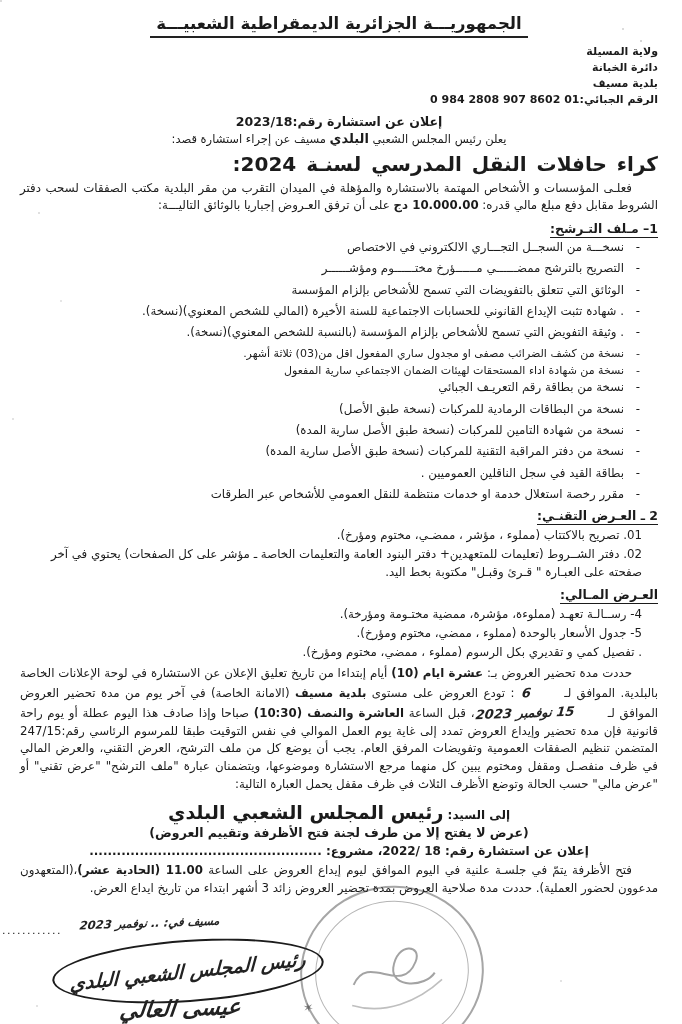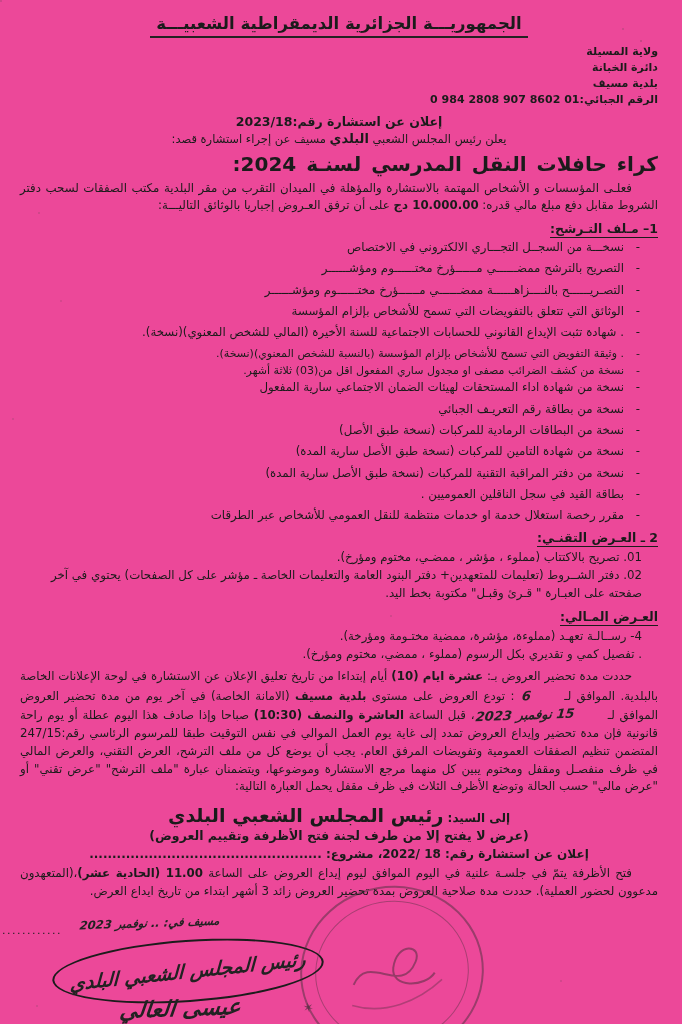--- a/index.html
+++ b/index.html
@@ -1,18 +1,18 @@
 <!DOCTYPE html>
 <html lang="ar" dir="rtl"><head>
 <meta charset="utf-8">
 <style>
   html,body{margin:0;padding:0;background:#d9d7d1;}
   .page{
     position:relative; width:682px; height:1024px; margin:0 auto;
-    background:#ec4899; color:#1b1b1b; overflow:hidden;
+    background:#ffffff; color:#1b1b1b; overflow:hidden;
     direction:rtl; text-align:right;
     font-family:"DejaVu Sans", sans-serif;
     box-shadow:0 0 6px rgba(0,0,0,.35);
   }
   .content{padding:10px 24px 0 20px;}
   .b{font-weight:bold;}
 
   .republic-title-wrap{text-align:center; margin-top:4px;}
   .republic-title{
     display:inline-block; font-size:16.5px; font-weight:bold;
@@ -100,21 +100,20 @@
     <div class="subject">كراء حافلات النقل المدرسي لسنـة 2024:</div>
 
     <p class="par indent"><span class="seg-normal">فعلـى المؤسسات و الأشخاص المهتمة بالاستشارة والمؤهلة في الميدان التقرب من مقر البلدية مكتب الصفقات لسحب دفتر الشروط مقابل دفع مبلغ مالي قدره: </span><span class="seg-bold">10.000.00 دج</span><span class="seg-normal"> على أن ترفق العـروض إجباريا بالوثائق التاليـــة:</span></p>
 
     <div class="sec-heading"><span class="u">1– مـلف التـرشح:</span></div>
 
     <ul class="doc-list">
 
     <li>نسخـــة من السجــل التجـــاري الالكتروني في الاختصاص</li>
         <li>التصريح بالترشح ممضــــــي مــــــؤرخ مختــــــوم ومؤشــــــر</li>
-        <li>التصـريــــــح بالنــــزاهــــــة ممضــــــي مــــــؤرخ مختــــــوم ومؤشــــــر</li>
         <li>الوثائق التي تتعلق بالتفويضات التي تسمح للأشخاص بإلزام المؤسسة</li>
         <li>. شهادة تثبت الإيداع القانوني للحسابات الاجتماعية للسنة الأخيرة (المالي للشخص المعنوي)(نسخة).</li>
         <li>. وثيقة التفويض التي تسمح للأشخاص بإلزام المؤسسة (بالنسبة للشخص المعنوي)(نسخة).</li>
         <li>نسخة من كشف الضرائب مصفى او مجدول ساري المفعول اقل من(03) ثلاثة أشهر.</li>
         <li>نسخة من شهادة اداء المستحقات لهيئات الضمان الاجتماعي سارية المفعول</li>
         <li>نسخة من بطاقة رقم التعريـف الجبائي</li>
         <li>نسخة من البطاقات الرمادية للمركبات (نسخة طبق الأصل)</li>
         <li>نسخة من شهادة التامين للمركبات (نسخة طبق الأصل سارية المدة)</li>
         <li>نسخة من دفتر المراقبة التقنية للمركبات (نسخة طبق الأصل سارية المدة)</li>
         <li>بطاقة القيد في سجل الناقلين العموميين .</li>
@@ -127,20 +126,21 @@
 
     <div>01. تصريح بالاكتتاب (مملوء ، مؤشر ، ممضـي، مختوم ومؤرخ).</div>
         <div>02. دفتر الشــروط (تعليمات للمتعهدين+ دفتر البنود العامة والتعليمات الخاصة ـ مؤشر على كل الصفحات) يحتوي في آخر صفحته على العبـارة " قـرئ وقبـل" مكتوبة بخط اليد.</div>
       </div>
 
     <div class="sec-heading"><span class="u">العـرض المـالي:</span></div>
 
     <div class="numbered-lines">
 
     <div>4- رســالـة تعهـد (مملوءة، مؤشرة، ممضية مختـومة ومؤرخة).</div>
+        <div>5- جدول الأسعار بالوحدة (مملوء ، ممضي، مختوم ومؤرخ).</div>
         <div>. تفصيل كمي و تقديري بكل الرسوم (مملوء ، ممضي، مختوم ومؤرخ).</div>
       </div>
 
     <p class="par indent"><span class="seg-normal">حددت مدة تحضير العروض بـ: </span><span class="seg-bold">عشرة ايام (10)</span><span class="seg-normal"> أيام إبتداءا من تاريخ تعليق الإعلان عن الاستشارة في لوحة الإعلانات الخاصة بالبلدية. الموافق لـ </span><span class="seg-hand">6</span><span class="seg-normal"> : تودع العروض على مستوى </span><span class="seg-bold">بلدية مسيف</span><span class="seg-normal"> (الامانة الخاصة) في آخر يوم من مدة تحضير العروض الموافق لـ </span><span class="seg-hand">15 نوفمبر 2023</span><span class="seg-normal">، قبل الساعة </span><span class="seg-bold">العاشرة والنصف (10:30)</span><span class="seg-normal"> صباحا وإذا صادف هذا اليوم عطلة أو يوم راحة قانونية فإن مدة تحضير وإيداع العروض تمدد إلى غاية يوم العمل الموالي في نفس التوقيت طبقا للمرسوم الرئاسي رقم:247/15 المتضمن تنظيم الصفقات العمومية وتفويضات المرفق العام. يجب أن يوضع كل من ملف الترشح، العرض التقني، والعرض المالي في ظرف منفصـل ومقفل ومختوم يبين كل منهما مرجع الاستشارة وموضوعها، ويتضمنان عبارة "ملف الترشح" "عرض تقني" أو "عرض مالي" حسب الحالة وتوضع الأظرف الثلاث في ظرف مقفل يحمل العبارة التالية:</span></p>
 
     <div class="to-line"><span class="to-prefix">إلى السيد: </span><span class="to-name">رئيس المجلس الشعبي البلدي</span></div>
 
     <div class="note">(عرض لا يفتح إلا من طرف لجنة فتح الأظرفة وتقييم العروض)</div>
 
     <div class="ref">إعلان عن استشارة رقم: 18 /2022، مشروع: ...................................................</div>

